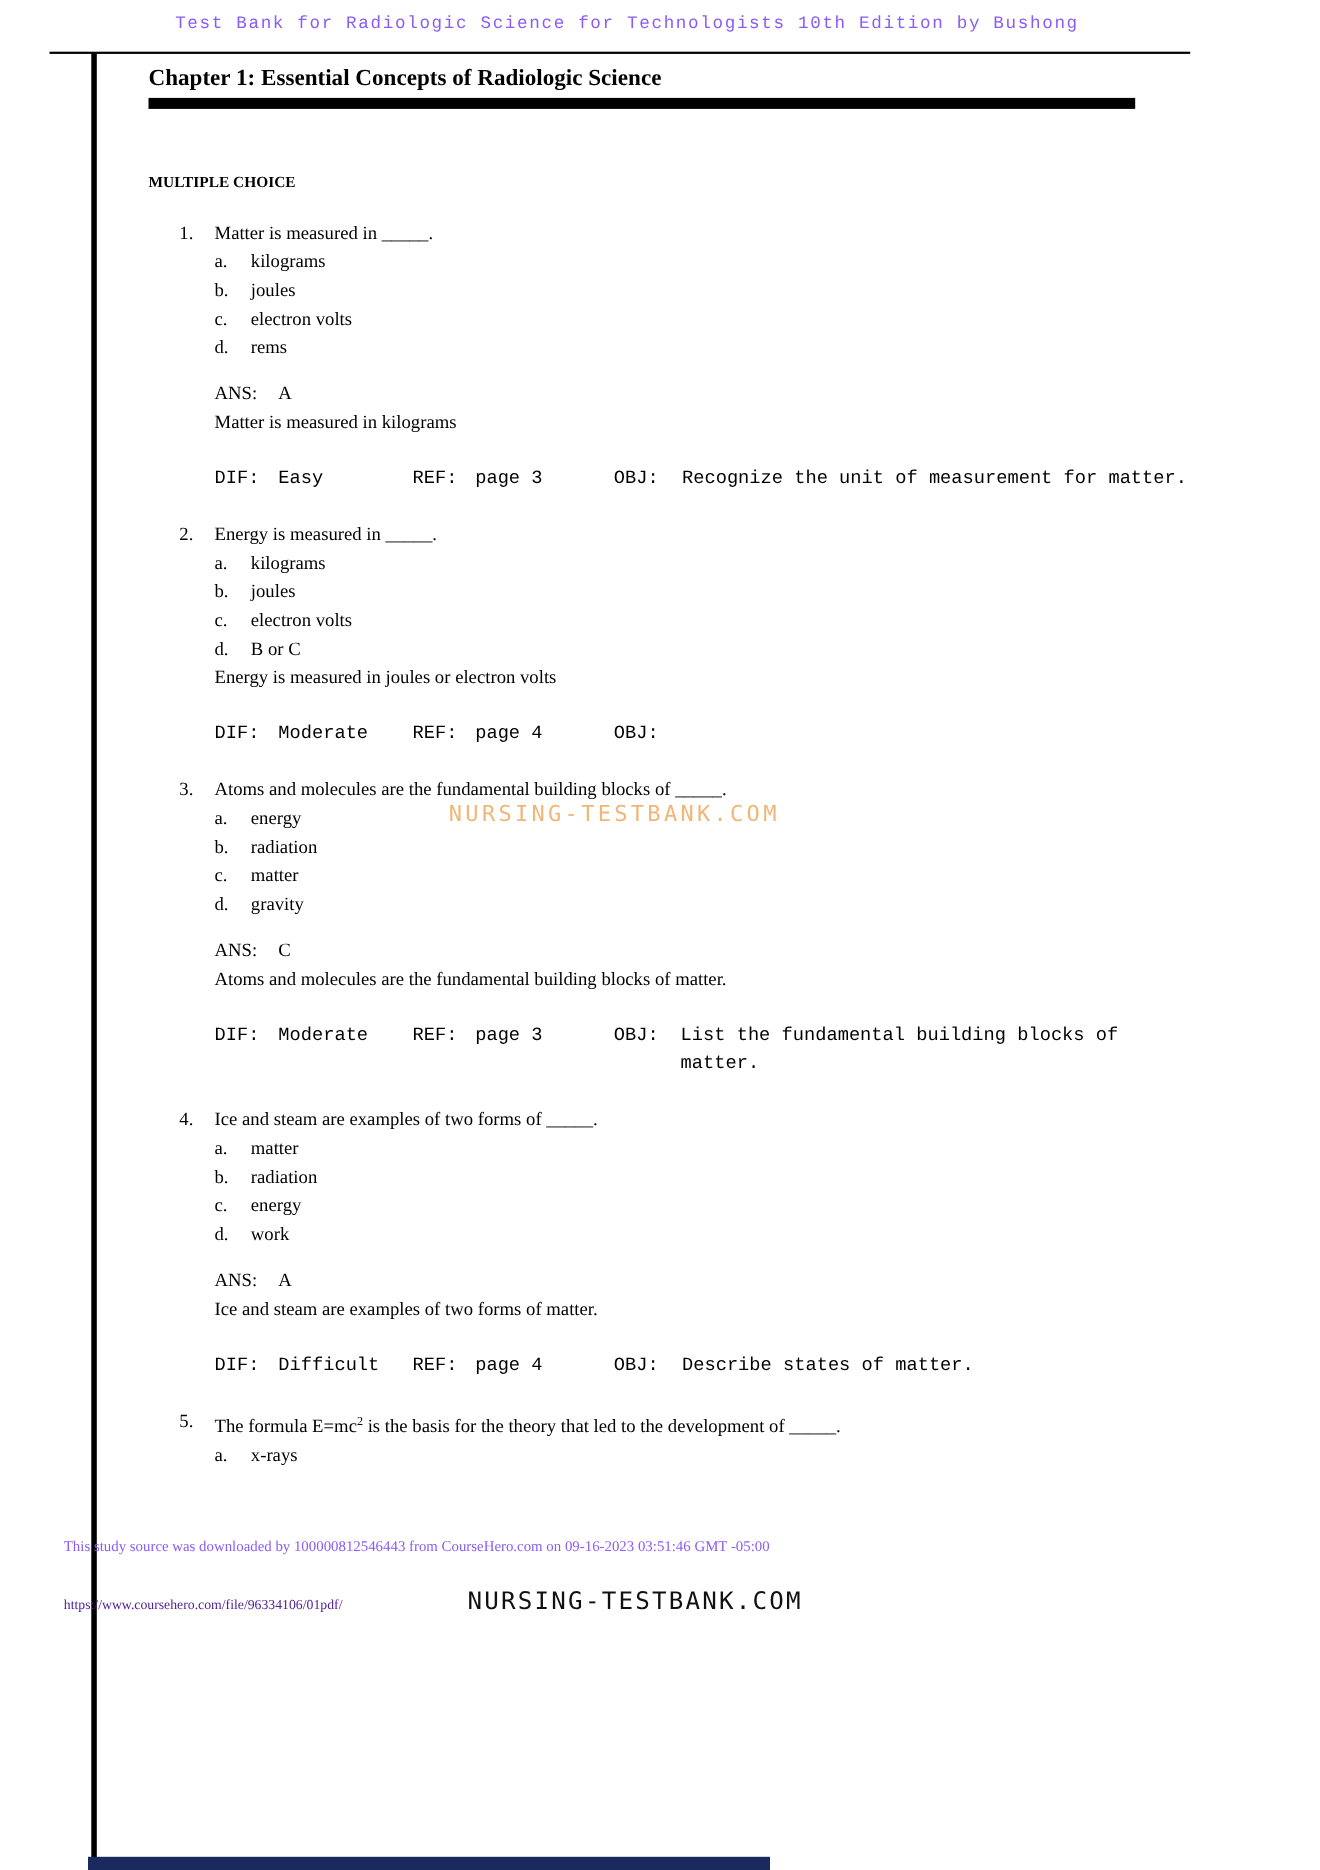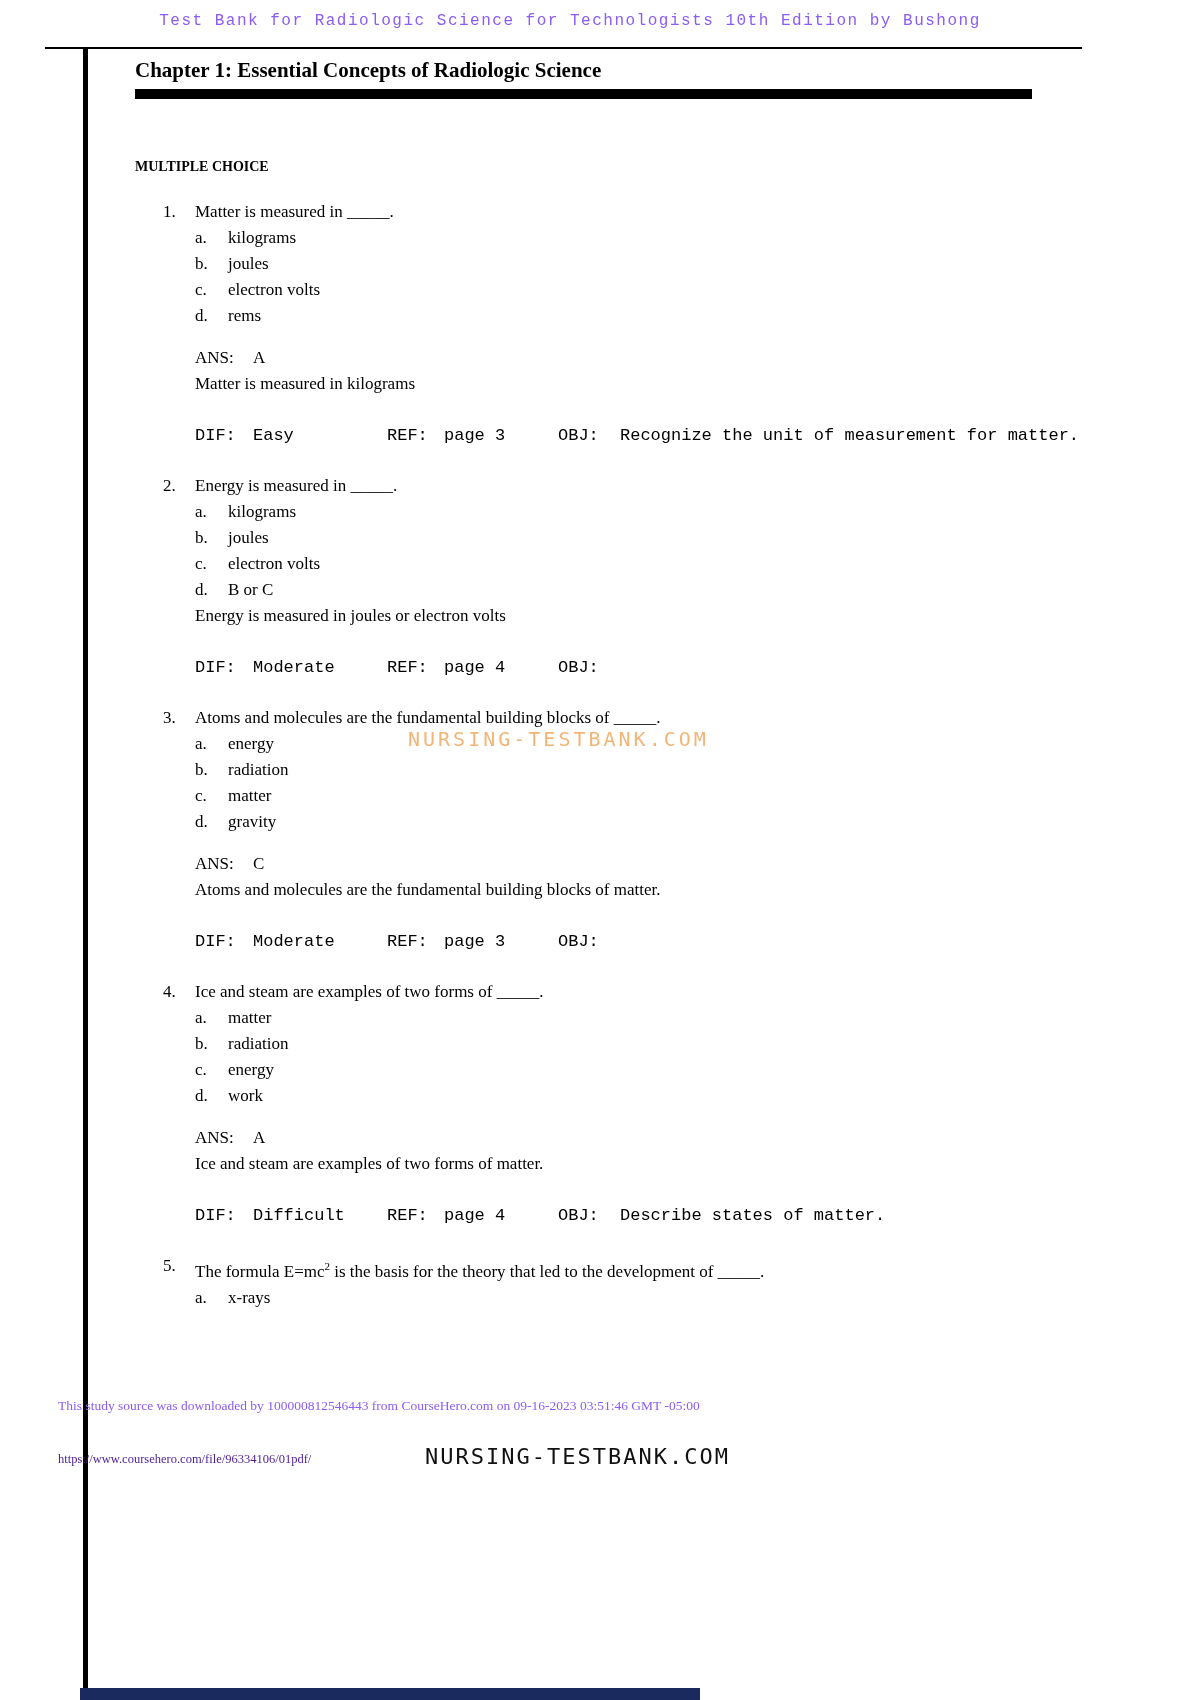--- a/index.html
+++ b/index.html
@@ -34,21 +34,21 @@
   .opt-letter{flex:0 0 33px;}
   .ans-line{margin-left:32px;margin-top:16px;}
   .ans-line .meta-label{display:inline-block;width:58px;}
   .expl{margin-left:32px;}
   .meta-row{margin-left:32px;margin-top:26px;display:flex;font-family:Liberation Mono, monospace;}
   .meta{display:flex;}
   .col-dif{width:180px;}
   .col-ref{width:183px;}
   .col-obj{flex:1;}
   .col-dif .meta-label{display:inline-block;width:58px;}
-  .col-ref .meta-label{display:inline-block;width:57px;margin-left:12px;}
+  .col-ref .meta-label{display:inline-block;width:57px;}
   .col-obj .meta-label{display:inline-block;width:62px;}
 
   
   .watermark{
     position:absolute;top:727px;left:408px;
     font-family:"DejaVu Sans Mono", monospace;font-size:20px;letter-spacing:3px;
     color:#f0a95f;opacity:.85;
   }
 
   
@@ -179,20 +179,21 @@
           <span class="meta col-dif">
             <span class="meta-label">DIF:</span>
             <span class="meta-value">Moderate</span>
           </span>
           <span class="meta col-ref">
             <span class="meta-label">REF:</span>
             <span class="meta-value">page 3</span>
           </span>
           <span class="meta col-obj">
             <span class="meta-label">OBJ:</span>
+            <span class="meta-value">List the fundamental building blocks of matter.</span>
           </span>
         </div>
       </div>
       <div class="question">
         <div class="q-line">
           <span class="q-num">4.</span>
           <span class="q-text"><span>Ice and steam are examples of two forms of _____.</span></span>
         </div>
         <div class="options">
           <div class="option">

